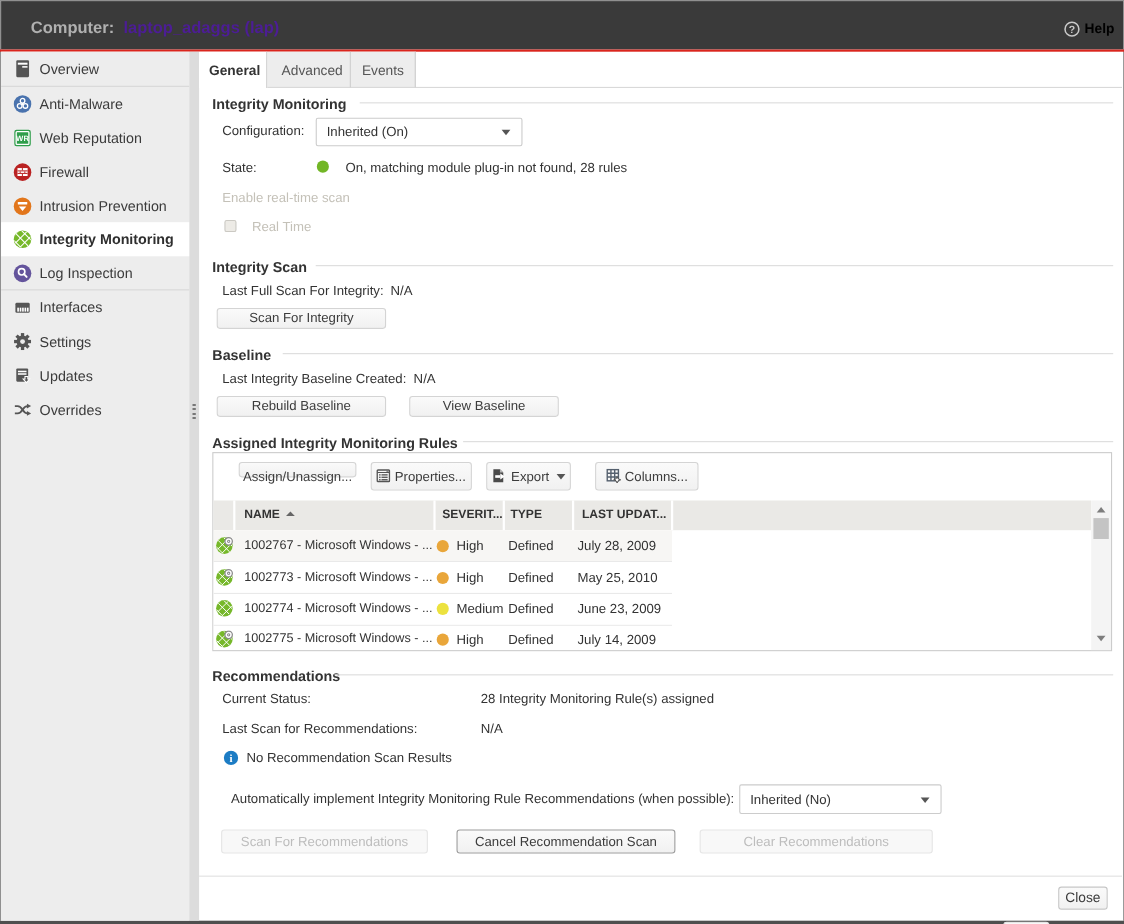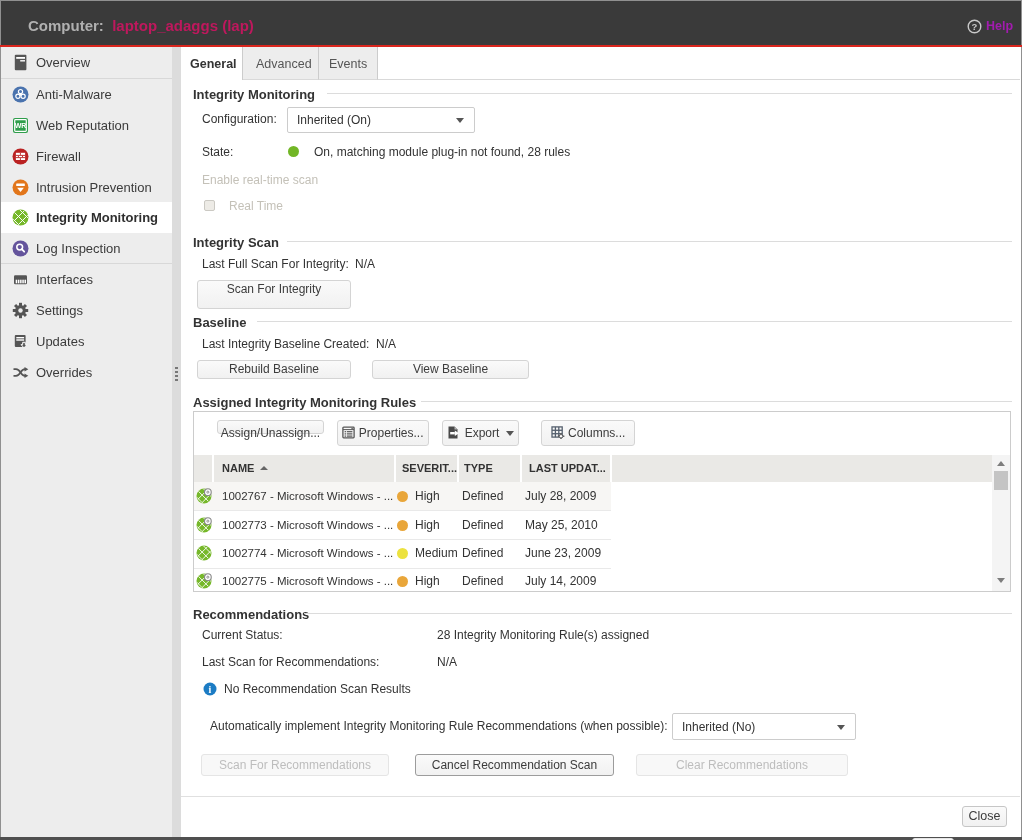--- a/index.html
+++ b/index.html
@@ -48,26 +48,26 @@
       </g>
 </defs>
   </svg>
 
 <div class="abs" style="left:0;top:0;width:1022px;height:1px;background:#909090;"></div>
 <div class="abs" style="left:0;top:1px;width:1px;height:836px;background:#909090;"></div>
 <div class="abs" style="left:1021px;top:1px;width:1px;height:836px;background:#909090;"></div>
 <div class="abs" style="left:0;top:837px;width:1022px;height:3px;background:#4f4f4f;"></div>
 
 <div class="abs" style="left:1px;top:1px;width:1020px;height:44px;background:#3a3a3a;"></div>
-<div class="abs" style="left:28px;top:17px;font-size:15px;font-weight:bold;color:#b0b0b0;line-height:18px;white-space:nowrap;">Computer:&nbsp; <span style="color:#be185d;">laptop_adaggs (lap)</span></div>
+<div class="abs" style="left:28px;top:17px;font-size:15px;font-weight:bold;color:#b0b0b0;line-height:18px;white-space:nowrap;">Computer:&nbsp; <span style="color:#4c1d95;">laptop_adaggs (lap)</span></div>
 <svg class="abs" style="left:967px;top:19px;" width="15" height="15" viewBox="0 0 15 15">
     <circle cx="7.5" cy="7.5" r="6.3" fill="none" stroke="#c9c9c9" stroke-width="1.4"></circle>
     <text x="7.5" y="11" font-size="9.5" font-weight="bold" fill="#c9c9c9" text-anchor="middle" font-family="Liberation Sans,sans-serif">?</text>
   </svg>
-<div class="abs" style="left:986px;top:19px;font-size:12.5px;font-weight:bold;color:#a21caf;line-height:15px;">Help</div>
+<div class="abs" style="left:986px;top:19px;font-size:12.5px;font-weight:bold;color:#000000;line-height:15px;">Help</div>
 
 <div class="abs" style="left:0;top:45px;width:1022px;height:2px;background:#da251d;"></div>
 
 <div class="abs" style="left:1px;top:47px;width:171px;height:790px;background:#ededed;"></div>
 <div class="abs" style="left:172px;top:47px;width:9px;height:790px;background:#dcdcdc;"></div>
 <div class="abs" style="left:175px;top:367px;width:3px;height:15px;background:repeating-linear-gradient(#777 0 2px,#dcdcdc 2px 4px);"></div>
 
 <div class="mitem" style="top:47px;">
  <svg class="ic" width="17" height="17" viewBox="0 0 17 17">
       <rect x="2.8" y="0.8" width="11.6" height="15.4" rx="1" fill="#555"></rect>
@@ -223,28 +223,28 @@
 <div class="dot" style="left:288px;top:146px;background:#72b626;"></div>
 <div class="lbl" style="left:314px;top:145px;">On, matching module plug-in not found, 28 rules</div>
 <div class="lbl dis" style="left:202px;top:173px;">Enable real-time scan</div>
 <div class="abs" style="left:204px;top:200px;width:11px;height:11px;box-sizing:border-box;border:1px solid #cbc9c3;border-radius:2px;background:#edebe6;"></div>
 <div class="lbl dis" style="left:229px;top:199px;">Real Time</div>
 
 <div class="hdr" style="left:193px;top:235px;">Integrity Scan</div>
 <div class="rule" style="left:287px;top:241px;width:725px;"></div>
 <div class="lbl" style="left:202px;top:257px;">Last Full Scan For Integrity:</div>
 <div class="lbl" style="left:355px;top:257px;">N/A</div>
-<div class="btn" style="left:197px;top:280px;width:154px;height:29px;line-height:17px;">Scan For Integrity</div>
+<div class="btn" style="left:197px;top:280px;width:154px;height:19px;line-height:17px;">Scan For Integrity</div>
 
 <div class="hdr" style="left:193px;top:315px;">Baseline</div>
 <div class="rule" style="left:257px;top:321px;width:755px;"></div>
 <div class="lbl" style="left:202px;top:337px;">Last Integrity Baseline Created:</div>
 <div class="lbl" style="left:376px;top:337px;">N/A</div>
 <div class="btn" style="left:197px;top:360px;width:154px;height:19px;line-height:17px;">Rebuild Baseline</div>
-<div class="btn" style="left:372px;top:360px;width:157px;height:19px;line-height:17px;">View Baseline</div>
+<div class="btn" style="left:372px;top:360px;width:136px;height:19px;line-height:17px;">View Baseline</div>
 
 <div class="hdr" style="left:193px;top:395px;">Assigned Integrity Monitoring Rules</div>
 <div class="rule" style="left:421px;top:401px;width:591px;"></div>
 <div class="abs" style="left:193px;top:411px;width:818px;height:181px;box-sizing:border-box;border:1px solid #ccc;background:#fff;"></div>
 <div class="btn" style="left:217px;top:420px;width:107px;height:14px;line-height:24px;">Assign/Unassign...</div>
 <div class="btn" style="left:337px;top:420px;width:92px;height:26px;line-height:24px;"><svg style="vertical-align:-2px;" width="13" height="13" viewBox="0 0 13 13">
       <rect x="0.9" y="1.2" width="11.2" height="10.6" rx="0.8" fill="none" stroke="#555" stroke-width="1.3"></rect>
       <line x1="1" y1="3.6" x2="12" y2="3.6" stroke="#555" stroke-width="1"></line>
       <rect x="9.3" y="2" width="2" height="0.8" fill="#555"></rect>
       <g fill="#555">

